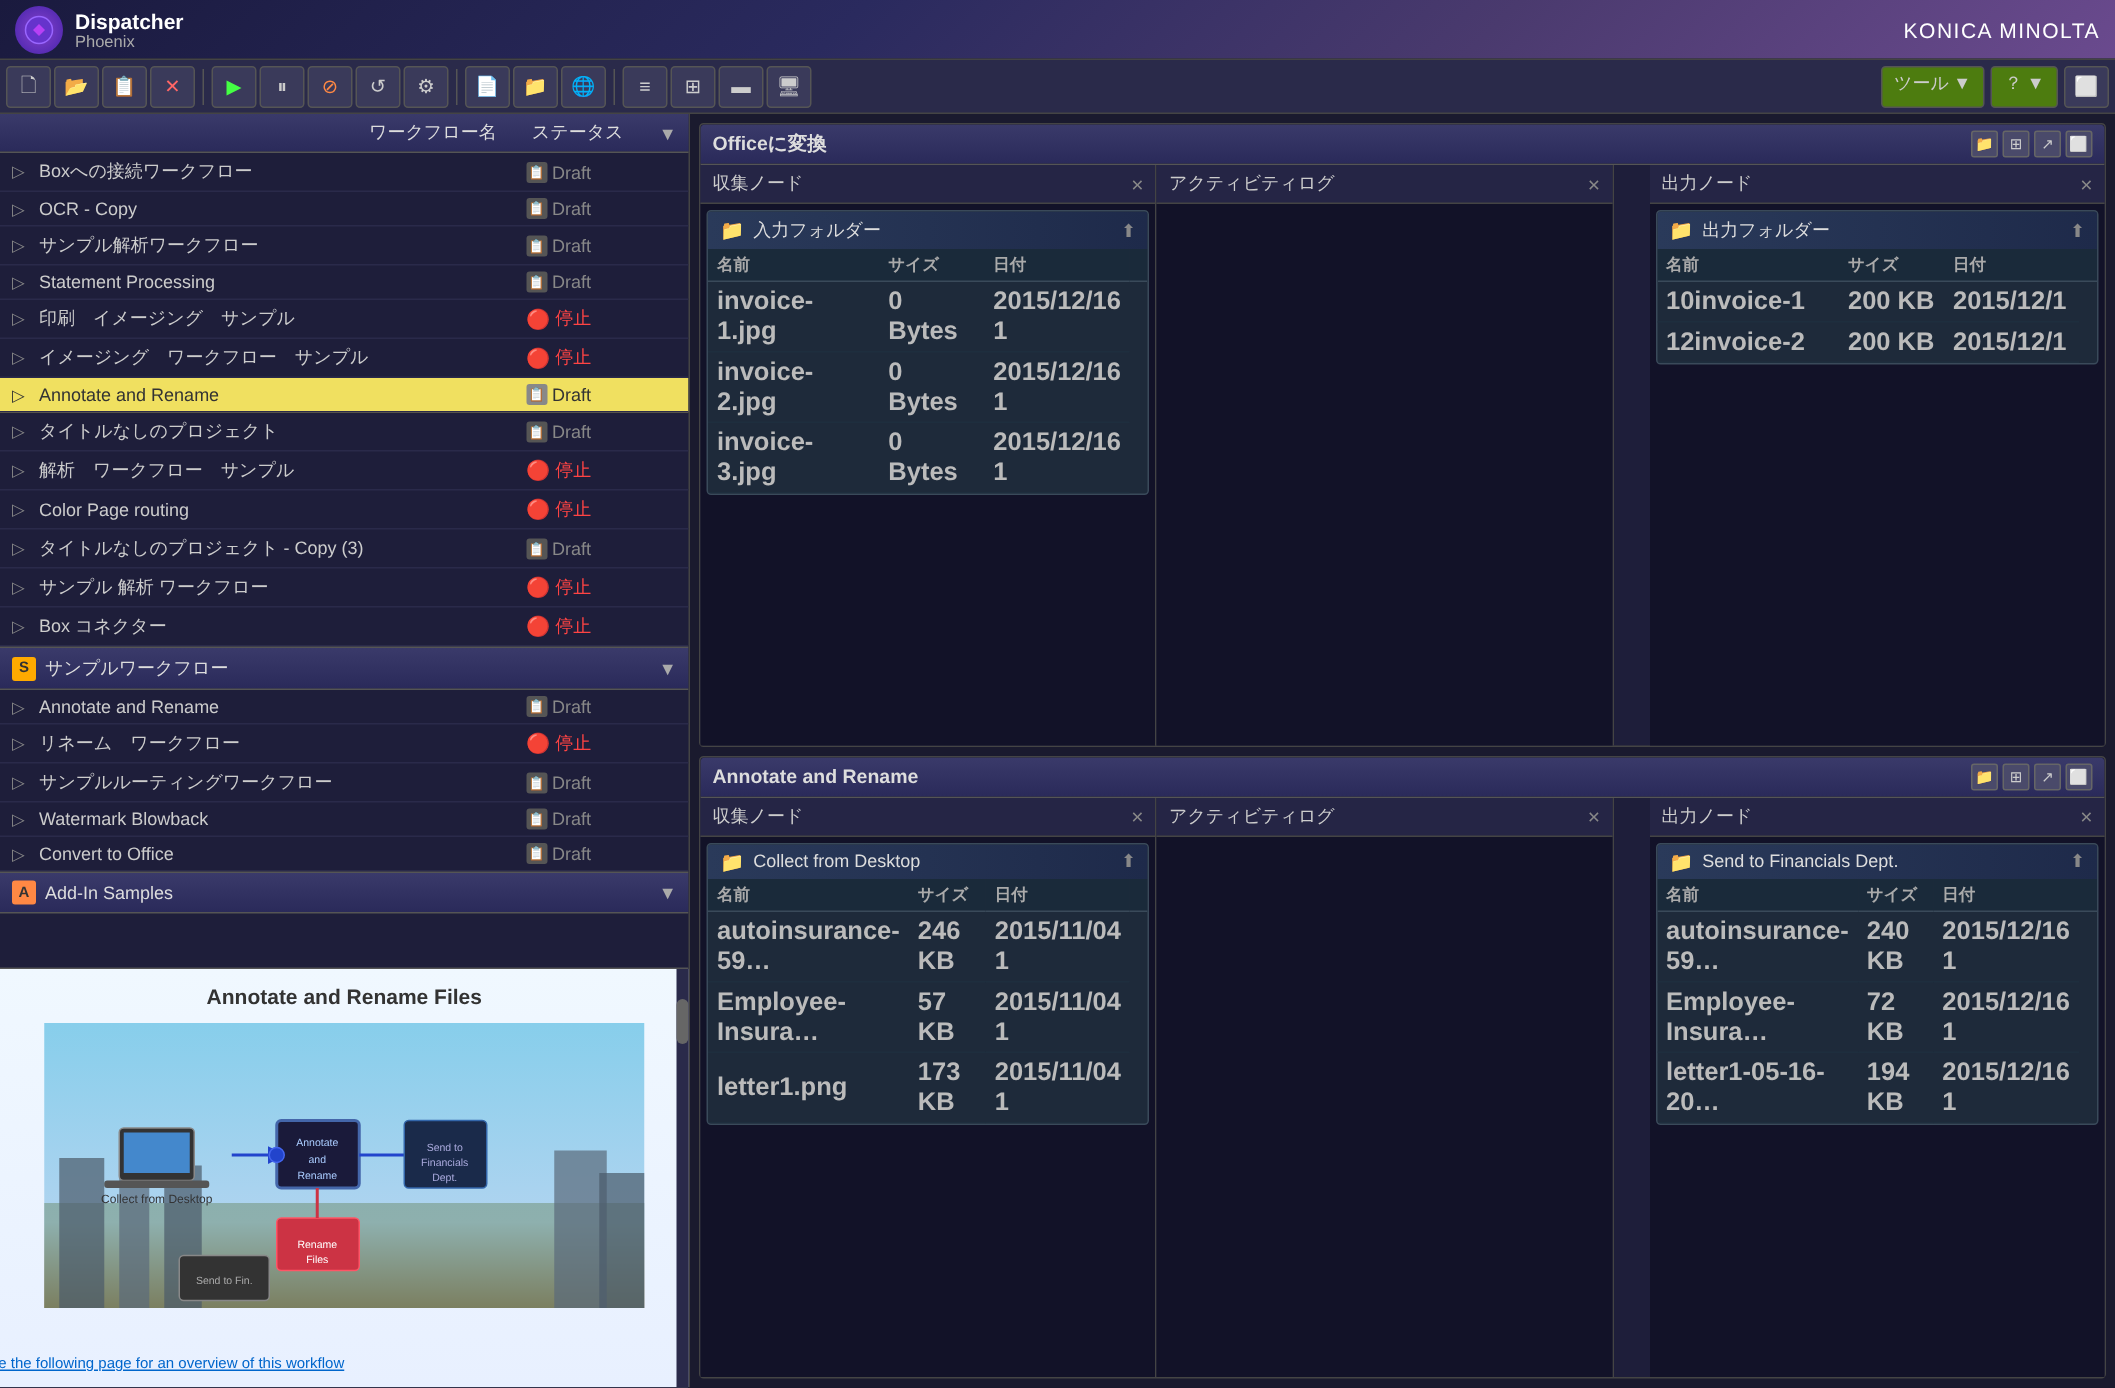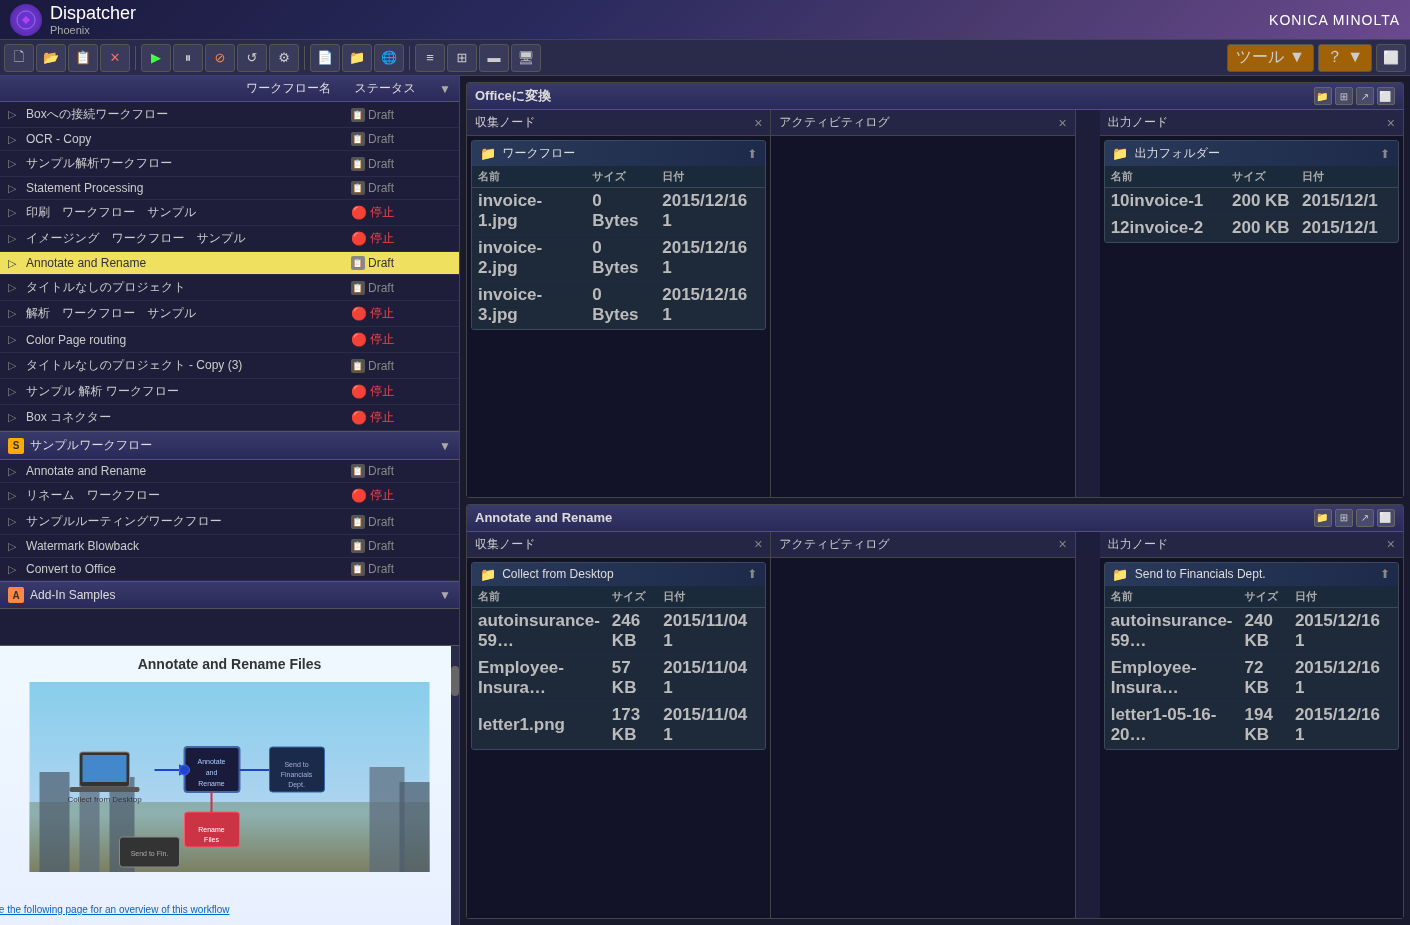--- a/index.html
+++ b/index.html
@@ -34,22 +34,22 @@
       background: radial-gradient(circle, #8844cc, #4422aa);
       border-radius: 50%;
       display: flex;
       align-items: center;
       justify-content: center;
       font-size: 14px;
       color: white;
     }
     .app-title {
       color: white;
-      font-size: 18px;
-      font-weight: normal;
+      font-size: 14px;
+      font-weight: bold;
     }
     .app-subtitle {
       color: #aaa;
       font-size: 11px;
       display: block;
     }
     .konica-logo {
       color: white;
       font-size: 14px;
       font-weight: normal;
@@ -84,27 +84,28 @@
       height: 24px;
       background: #555;
       margin: 0 3px;
     }
     .toolbar-right {
       margin-left: auto;
       display: flex;
       gap: 4px;
     }
     .toolbar-dropdown {
-      background: #a16207;
+      background: #4d7c0f;
       border: 1px solid #555;
       border-radius: 3px;
       padding: 2px 8px;
       color: #ccc;
       cursor: pointer;
-      font-size: 16px;
+      font-size: 12px;
+      font-family: Liberation Serif, serif;
     }
 
     
     .main-layout {
       display: flex;
       height: calc(925px - 76px);
     }
 
     
     .left-panel {
@@ -542,21 +543,21 @@
         <div class="item-status">
           <div class="status-draft">
             <div class="status-draft-icon">📋</div>
             <span>Draft</span>
           </div>
         </div>
       </div>
 
       <div class="workflow-item">
         <div class="item-pin">▷</div>
-        <div class="item-name">印刷　ワークフロー　サンプル</div>
+        <div class="item-name">印刷　イメージング　サンプル</div>
         <div class="item-status">
           <div class="status-stop">
             <span class="status-stop-icon">🔴</span>
             <span>停止</span>
           </div>
         </div>
       </div>
 
       <div class="workflow-item">
         <div class="item-pin">▷</div>
@@ -799,21 +800,21 @@
 
         <div class="node-panel">
           <div class="node-panel-header">
             <span class="node-panel-title">収集ノード</span>
             <span class="node-close">×</span>
           </div>
           <div class="node-content">
             <div class="folder-item">
               <div class="folder-header">
                 <span class="folder-icon">📁</span>
-                <span class="folder-name">ワークフロー</span>
+                <span class="folder-name">入力フォルダー</span>
                 <span class="folder-expand">⬆</span>
               </div>
               <table class="file-table">
                 <thead>
                   <tr>
                     <th>名前</th>
                     <th class="col-size">サイズ</th>
                     <th class="col-date">日付</th>
                     <th style="width:8px;"></th>
                   </tr>

